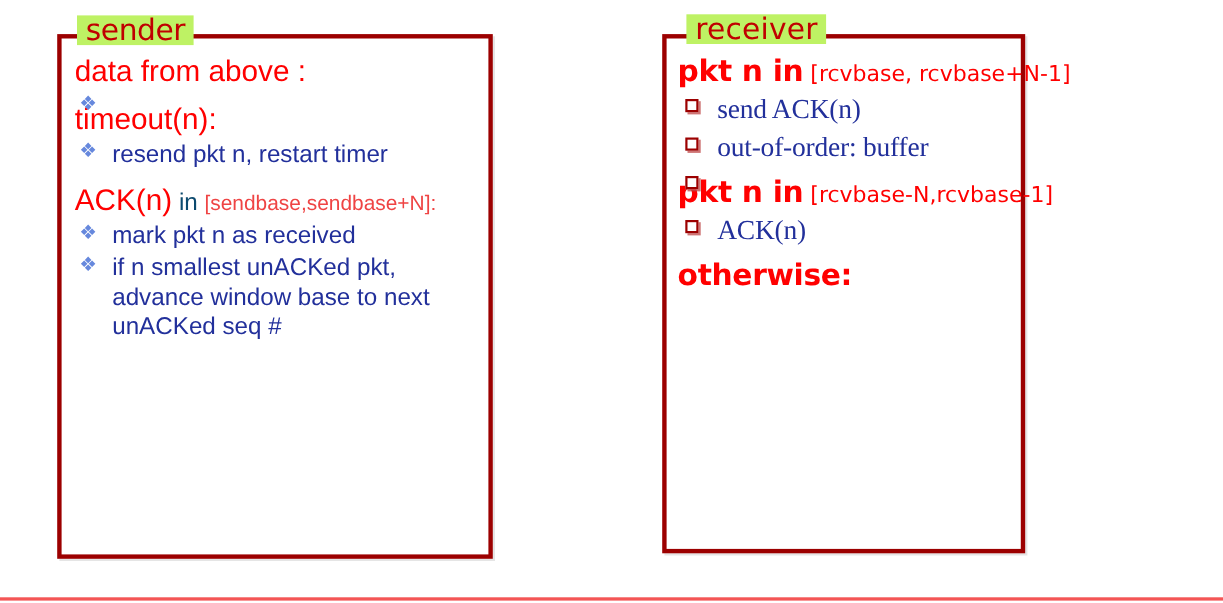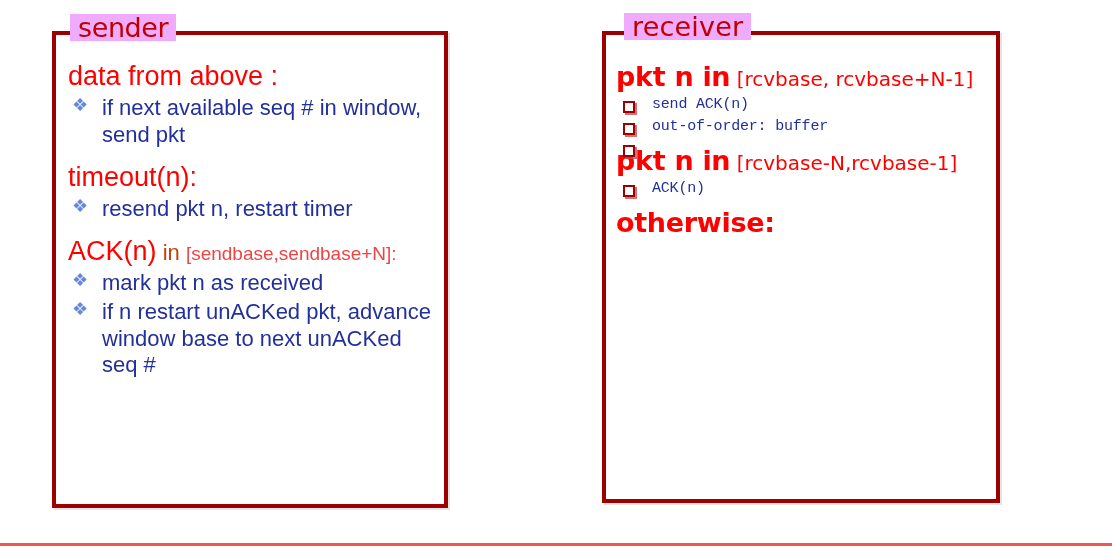--- a/index.html
+++ b/index.html
@@ -21,21 +21,21 @@
   .panel {
     position: absolute;
     border: 4px solid #9c0000;
     box-sizing: border-box;
     background: #ffffff;
     box-shadow: 2px 2px 0 rgba(0,0,0,0.10);
   }
   .panel-legend {
     position: absolute;
     top: -20px;
-    background: #f0abfc;
+    background: #bef264;
     color: #c00000;
     padding: 0 8px;
     white-space: nowrap;
     line-height: 1;
   }
 
   
   #sender-panel {
     left: 52px;
     top: 31px;
@@ -48,49 +48,48 @@
     font-family: "DejaVu Sans", sans-serif;
     font-size: 27px;
     font-weight: 400;
     letter-spacing: -0.4px;
   }
 
   
   #receiver-panel {
     left: 602px;
     top: 31px;
-    width: 398px;
+    width: 330px;
     height: 472px;
   }
   #receiver-panel .panel-legend {
     left: 18px;
     top: -22px;
     font-family: "DejaVu Sans", sans-serif;
     font-size: 27px;
     font-weight: 400;
     letter-spacing: 0.2px;
   }
 
   .panel-body {
     padding: 16px 10px 0 8px;
-    margin-top: 11px;
   }
 
   
   .sender-head {
     color: #ff0000;
     font-family: "Liberation Sans", sans-serif;
     font-size: 27px;
     font-weight: 400;
     line-height: 1.08;
     margin: 0 0 4px 4px;
     white-space: nowrap;
   }
   .sender-head .sub {
-    color: #c2410c;
+    color: #0c4a6e;
     font-size: 22px;
   }
   .sender-head .sub-small {
     color: #ef4444;
     font-size: 19px;
   }
 
   ul.sender-list {
     list-style: none;
     margin: 0 0 14px 0;
@@ -135,22 +134,22 @@
   }
 
   ul.receiver-list {
     list-style: none;
     margin: 0 0 10px 0;
     padding: 0;
   }
   ul.receiver-list li {
     position: relative;
     color: #22309b;
-    font-family: Liberation Mono, monospace;
-    font-size: 15px;
+    font-family: Liberation Serif, serif;
+    font-size: 25px;
     font-weight: 400;
     line-height: 1.27;
     padding-left: 38px;
     margin-bottom: 3px;
     letter-spacing: -0.2px;
   }
   ul.receiver-list li .bullet {
     position: absolute;
     left: 9px;
     top: 6px;
@@ -178,21 +177,20 @@
 <div class="panel" id="sender-panel">
   <div class="panel-legend">sender</div>
   <div class="panel-body">
 
     <div class="sender-head">
       <span>data from above :</span>
     </div>
     <ul class="sender-list">
       <li>
         <span class="bullet">❖</span>
-        <span>if next available seq # in window, send pkt</span>
       </li>
     </ul>
 
     <div class="sender-head">
       <span>timeout(n):</span>
     </div>
     <ul class="sender-list">
       <li>
         <span class="bullet">❖</span>
         <span>resend pkt n, restart timer</span>
@@ -202,21 +200,21 @@
     <div class="sender-head">
       <span>ACK(n)</span><span class="sub"> in </span><span class="sub-small">[sendbase,sendbase+N]:</span>
     </div>
     <ul class="sender-list">
       <li>
         <span class="bullet">❖</span>
         <span>mark pkt n as received</span>
       </li>
       <li>
         <span class="bullet">❖</span>
-        <span>if n restart unACKed pkt, advance window base to next unACKed seq #</span>
+        <span>if n smallest unACKed pkt, advance window base to next unACKed seq #</span>
       </li>
     </ul>
 
   </div>
 </div>
 
 <div class="panel" id="receiver-panel">
   <div class="panel-legend">receiver</div>
   <div class="panel-body">
 

